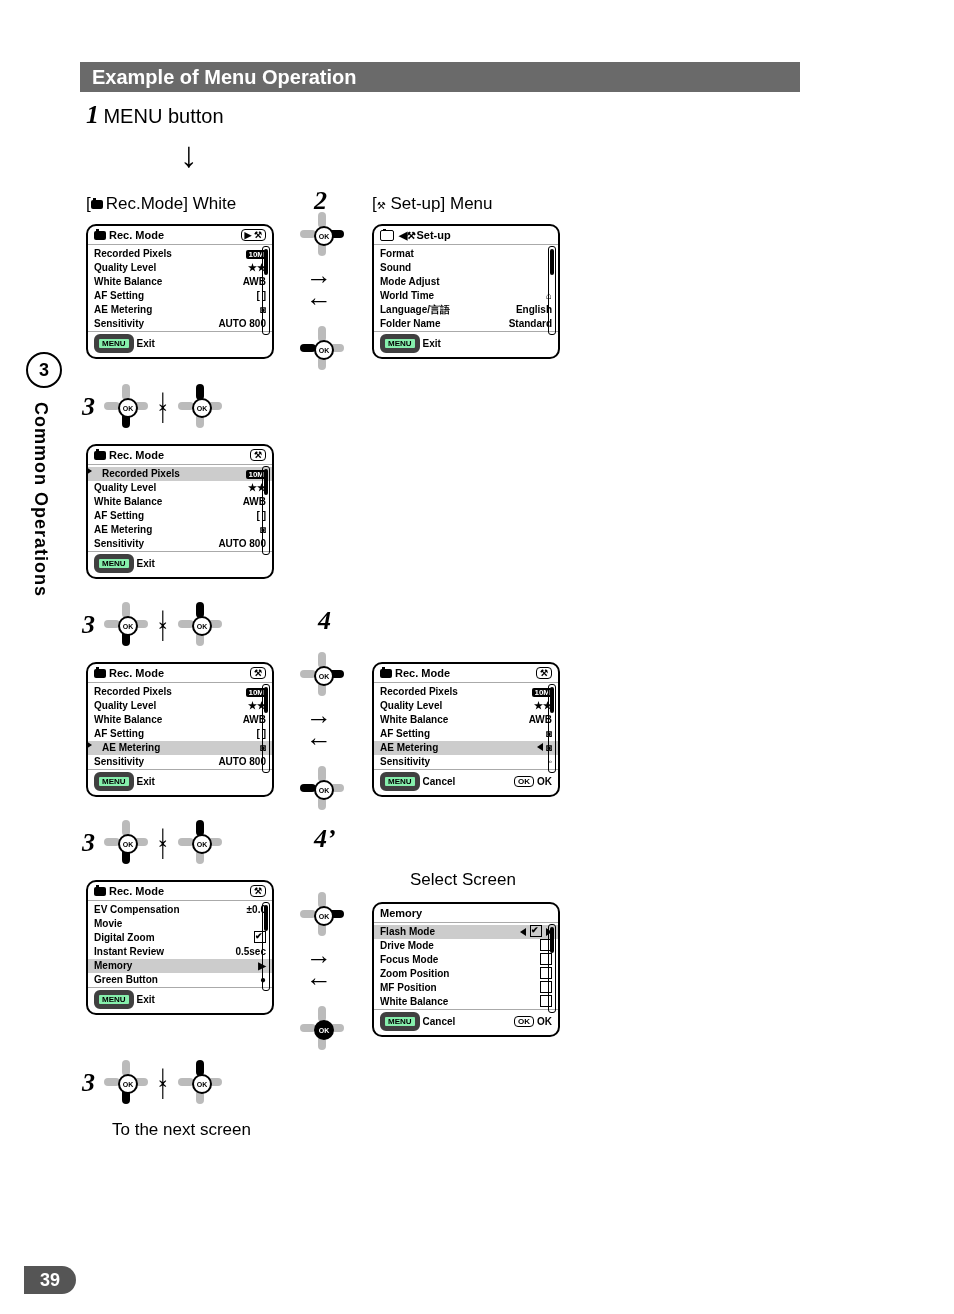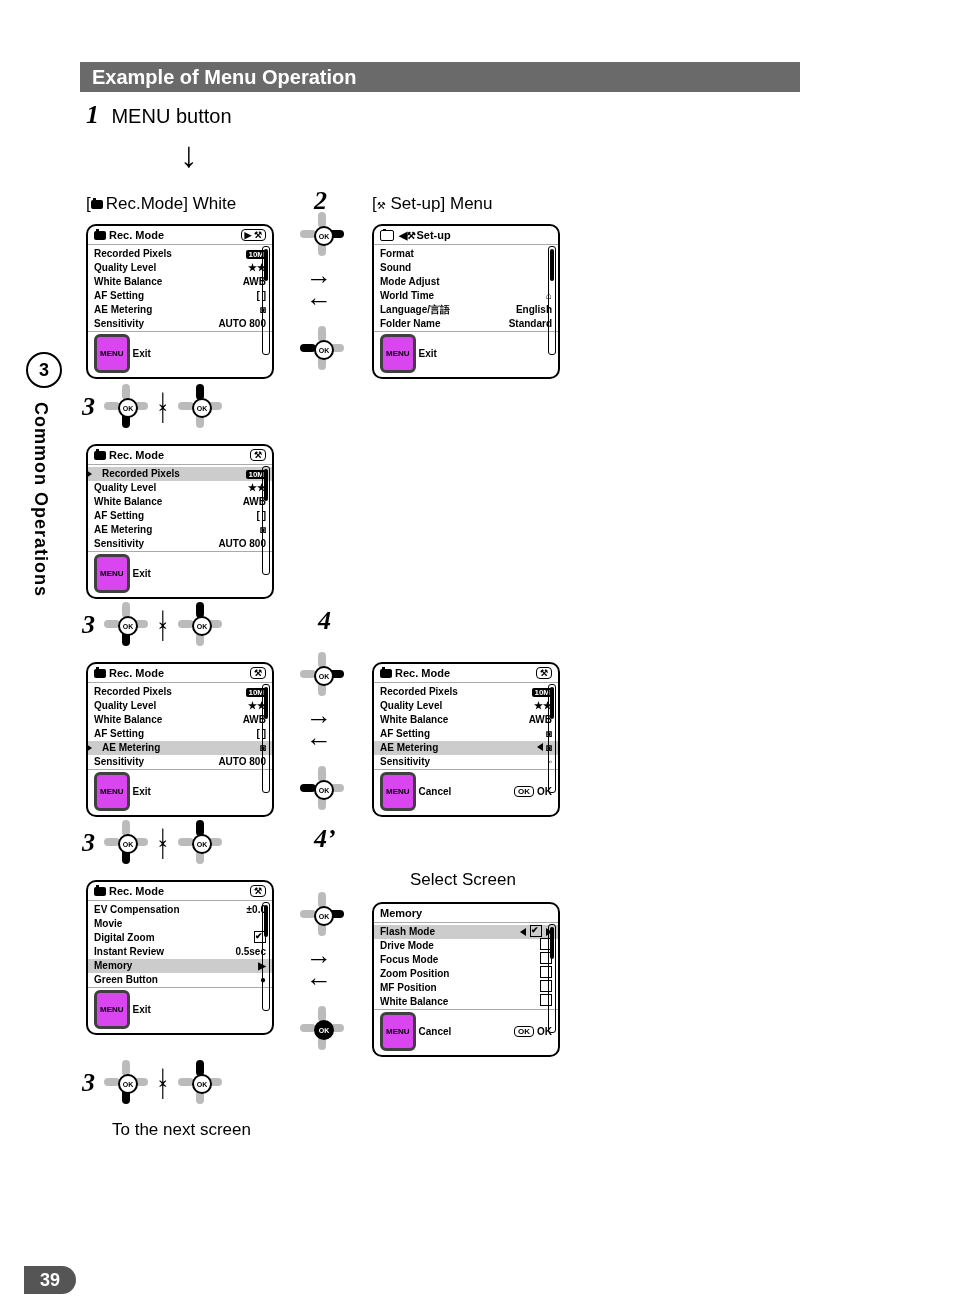--- a/index.html
+++ b/index.html
@@ -12,24 +12,24 @@
   .side-label{writing-mode:vertical-rl;text-orientation:mixed;font-weight:bold;font-size:18px;margin-top:14px;margin-left:4px;letter-spacing:1px}
   
   .page-num{position:absolute;left:24px;bottom:20px;width:52px;height:28px;background:#555;color:#fff;font-weight:bold;font-size:18px;display:flex;align-items:center;justify-content:center;border-top-right-radius:14px;border-bottom-right-radius:14px}
   
   .step-num{font-weight:bold;font-size:26px;font-family:"Times New Roman",serif;font-style:italic}
   
   .lcd{width:184px;border:2px solid #000;border-radius:10px;background:#fff;position:relative}
   .lcd-head{display:flex;align-items:center;height:18px;font-size:11px;font-weight:bold;padding:0 6px;border-bottom:1px solid #aaa}
   .lcd-head .tab{background:#fff;border:1px solid #000;border-radius:4px;font-size:9px;padding:0 3px;margin-left:auto}
   .lcd-body{padding:2px 6px 0;font-size:10px;line-height:14px;font-weight:bold;position:relative}
-  .lcd-row{display:flex;justify-content:space-between;align-items:center;height:14px}
+  .lcd-row{display:flex;justify-content:space-between;align-items:flex-start;height:14px}
   .lcd-row.sel{background:#ccc;margin:0 -6px;padding:0 6px}
   .lcd-foot{display:flex;align-items:center;padding:2px 6px 4px;font-size:10px;font-weight:bold;border-top:1px solid #aaa}
-  .menu-pill{border:3px solid #404040;border-radius:6px;font-size:8px;padding:12px 3px;margin-right:3px;background:#d946ef}
+  .menu-pill{border:5px solid #404040;border-radius:6px;font-size:8px;padding:0 3px;margin-right:3px;background:#86efac}
   .ok-pill{border:1px solid #000;border-radius:4px;font-size:8px;padding:0 3px;margin-left:auto;background:#fff}
   .scrollbar{position:absolute;right:2px;top:20px;bottom:22px;width:6px;border:1px solid #000;border-radius:3px}
   .scrollbar::after{content:"";position:absolute;top:2px;left:1px;right:1px;height:30%;background:#000;border-radius:2px}
   .val-badge{background:#000;color:#fff;font-size:8px;padding:0 2px;border-radius:2px}
   .cam-icon{width:12px;height:9px;background:#000;border-radius:2px;display:inline-block;margin-right:3px;position:relative}
   .cam-icon::before{content:"";position:absolute;top:-2px;left:2px;width:3px;height:2px;background:#000}
   .tools-icon{font-size:10px;transform:scaleX(-1);display:inline-block}
   
   .dpad{width:44px;height:44px;position:relative;display:inline-block}
   .dpad .pill{position:absolute;width:16px;height:8px;background:#000;border-radius:4px}
@@ -66,21 +66,21 @@
 
   <div class="side-tab">
     <div class="side-circle">3</div>
     <div class="side-label">Common Operations</div>
   </div>
 
   <div class="page-num">39</div>
 
   <div class="block" style="left:86px;top:100px">
     <span class="step-num">1</span>
-    <span class="label" style="margin-left:8px">MENU button</span>
+    <span class="label" style="margin-left:0">MENU button</span>
   </div>
   <div class="block arrow-down" style="left:180px;top:134px">↓</div>
 
   <div class="block" style="left:86px;top:194px">
     <span class="small-label">[</span><span class="cam-icon"></span><span class="small-label">Rec.Mode] White</span>
   </div>
 
   <div class="block step-num" style="left:314px;top:186px">2</div>
 
   <div class="block" style="left:372px;top:194px">

